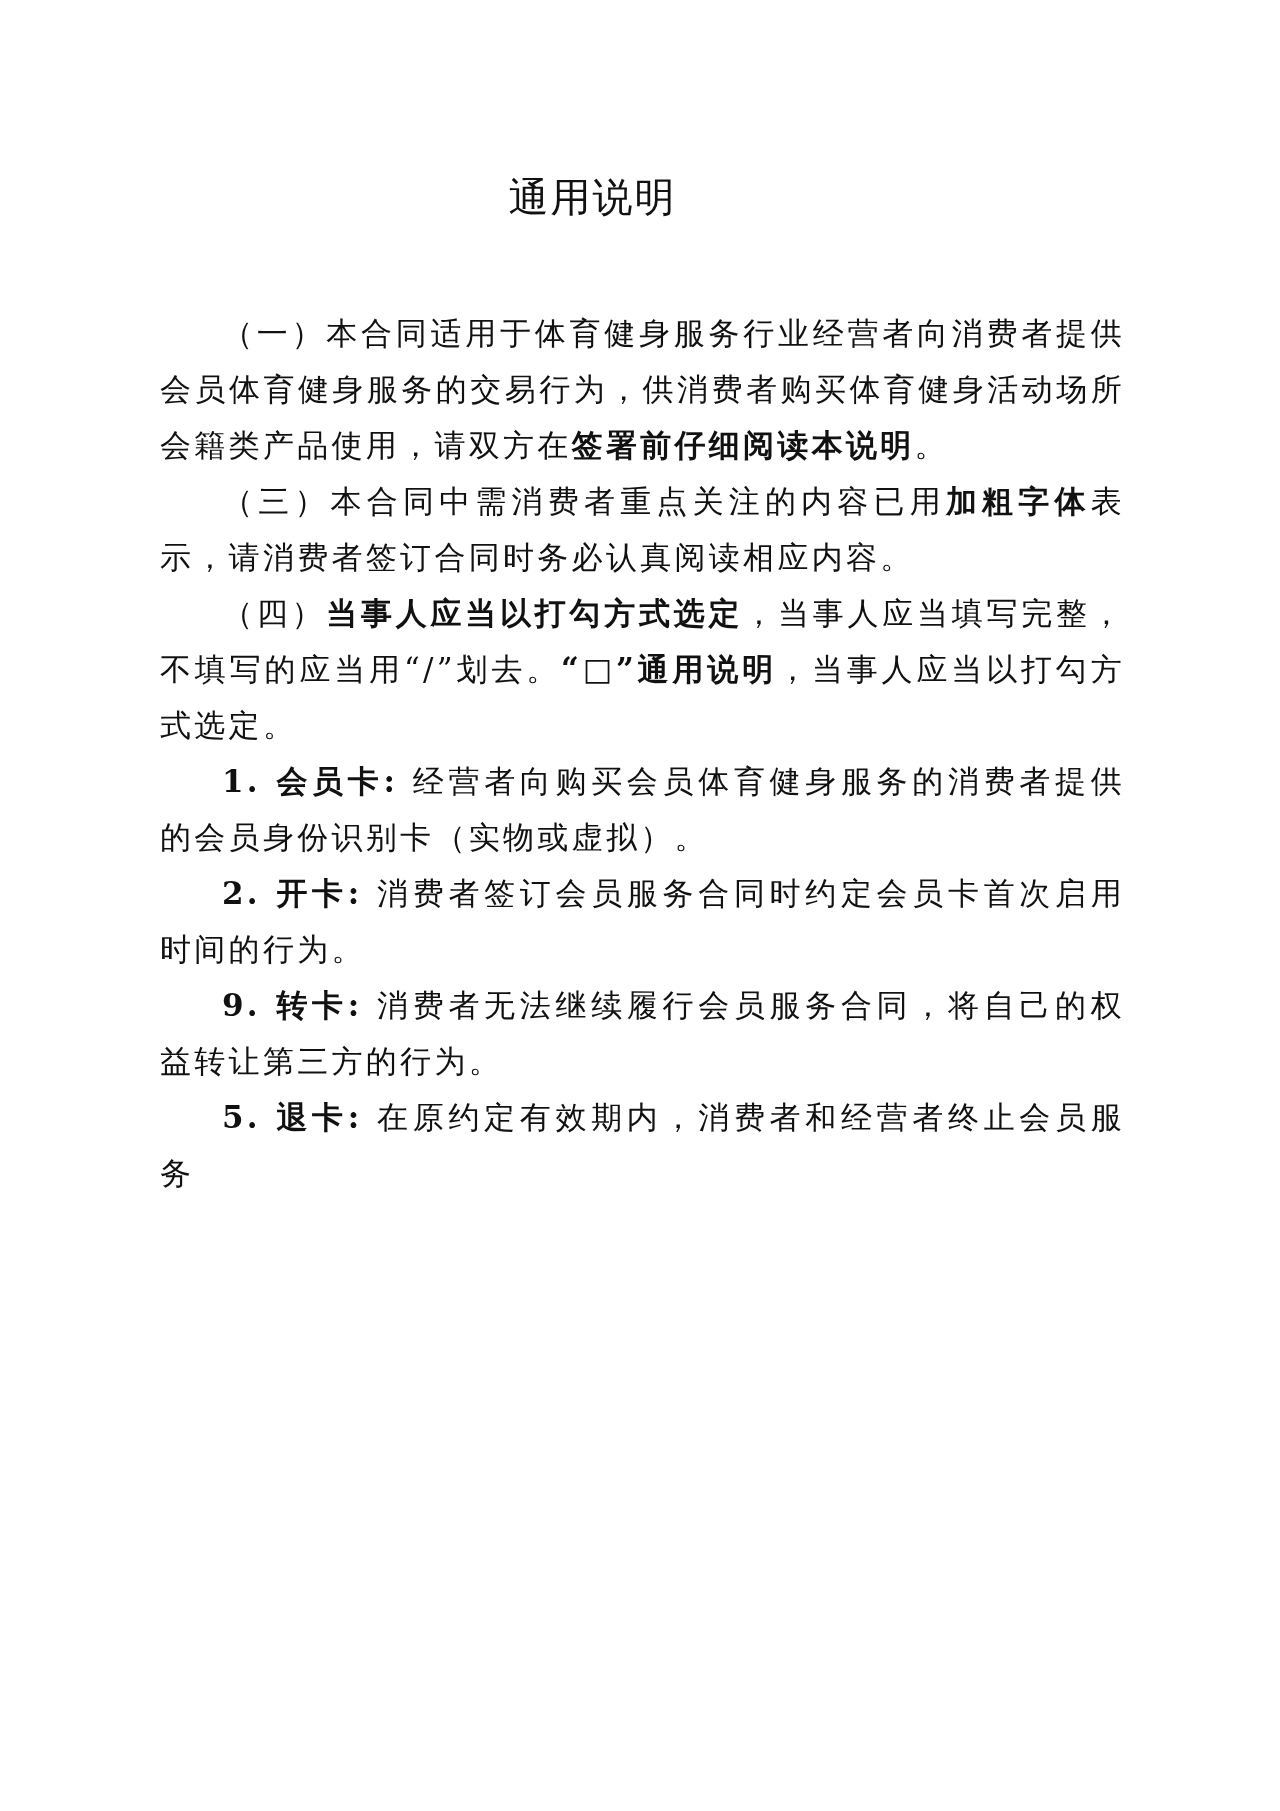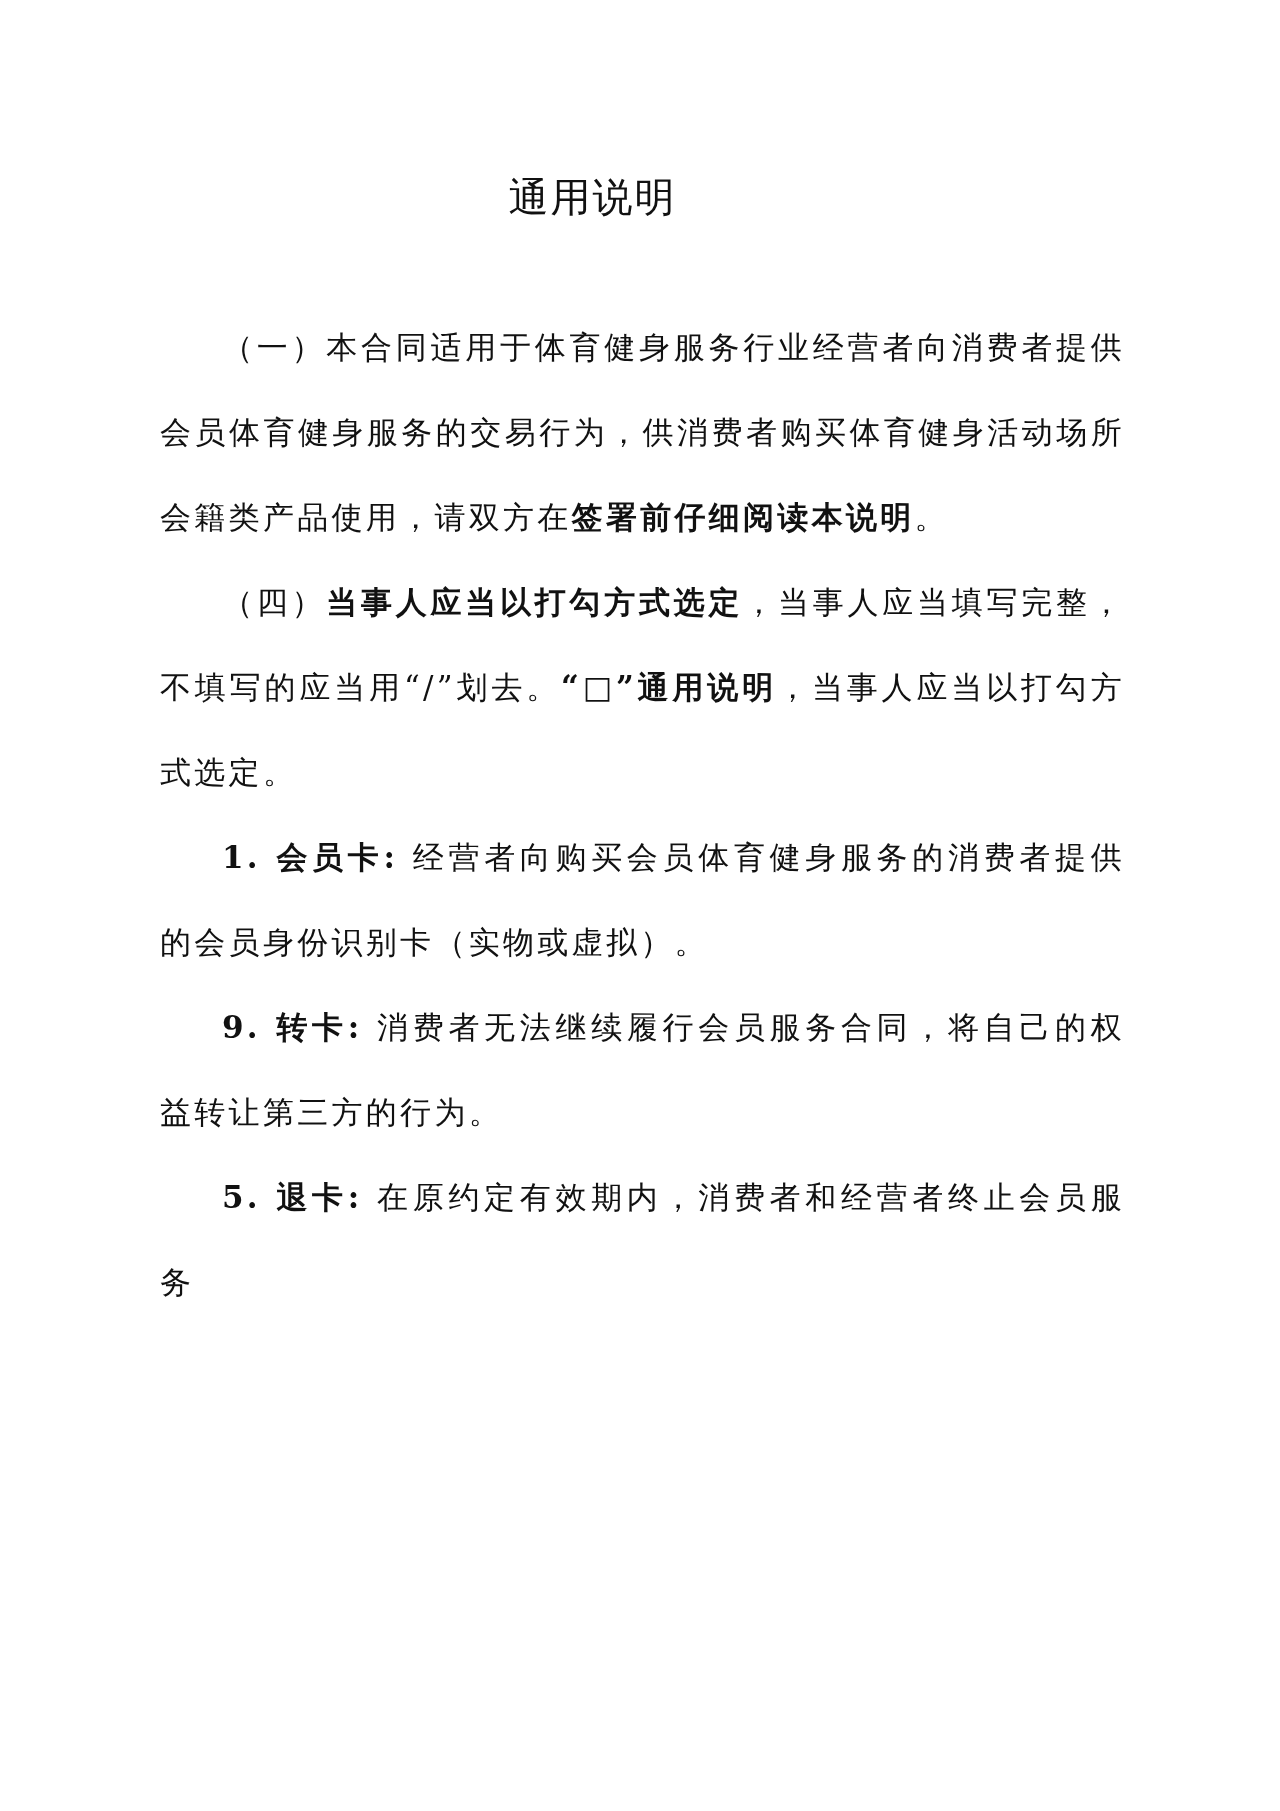--- a/index.html
+++ b/index.html
@@ -1,37 +1,39 @@
 <!DOCTYPE html>
 <html><head>
 <meta charset="utf-8">
 <style>
   html, body { margin:0; padding:0; background:#ffffff; }
   body { width:1280px; height:1811px; position:relative; overflow:hidden;
          font-family:"DejaVu Serif","Liberation Serif",serif; color:#111; }
   .title { position:absolute; top:170px; left:0; width:1185px; text-align:center;
            font-size:40px; letter-spacing:2px; }
   .body { position:absolute; left:160px; top:305px; width:965px;
-          font-size:31px; line-height:85px; letter-spacing:3.3px; text-align:justify; }
+          font-size:31px; line-height:56px; letter-spacing:3.3px; text-align:justify; }
   .p { margin:0; text-indent:2em; }
   .p b { font-weight:bold; }
 </style>
 </head>
 <body>
 
 <div class="title">通用说明</div>
 
 <div class="body">
   <p class="p"><span>（一）本合同适用于体育健身服务行业经营者向消费者提供会员体育健身服务的交易行为，供消费者购买体育健身活动场所会籍类产品使用，请双方在</span><b>签署前仔细阅读本说明</b><span>。</span></p>
 
 
+  <p class="p"><span>（三）本合同中需消费者重点关注的内容已用</span><b>加粗字体</b><span>表示，请消费者签订合同时务必认真阅读相应内容。</span></p>
 
   <p class="p"><span>（四）</span><b>当事人应当以打勾方式选定</b><span>，当事人应当填写完整，不填写的应当用“/”划去。</span><b>“□”通用说明</b><span>，当事人应当以打勾方式选定。</span></p>
 
 
   <p class="p"><b>1. 会员卡:</b><span> 经营者向购买会员体育健身服务的消费者提供的会员身份识别卡（实物或虚拟）。</span></p>
 
+  <p class="p"><b>2. 开卡:</b><span> 消费者签订会员服务合同时约定会员卡首次启用时间的行为。</span></p>
 
 
   <p class="p"><b>9. 转卡:</b><span> 消费者无法继续履行会员服务合同，将自己的权益转让第三方的行为。</span></p>
 
   <p class="p"><b>5. 退卡:</b><span> 在原约定有效期内，消费者和经营者终止会员服务</span></p>
 </div>
 
 </body></html>

